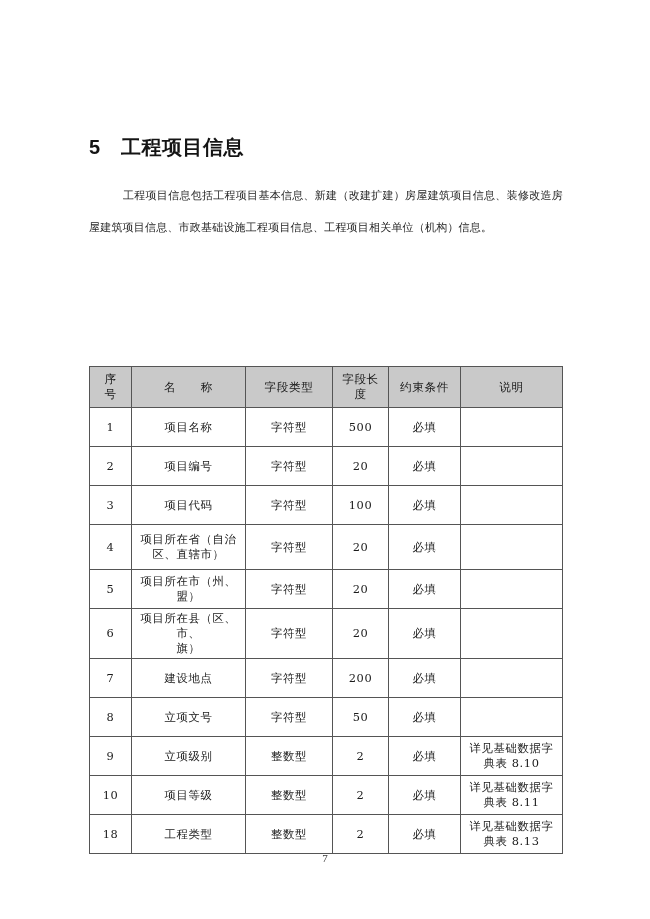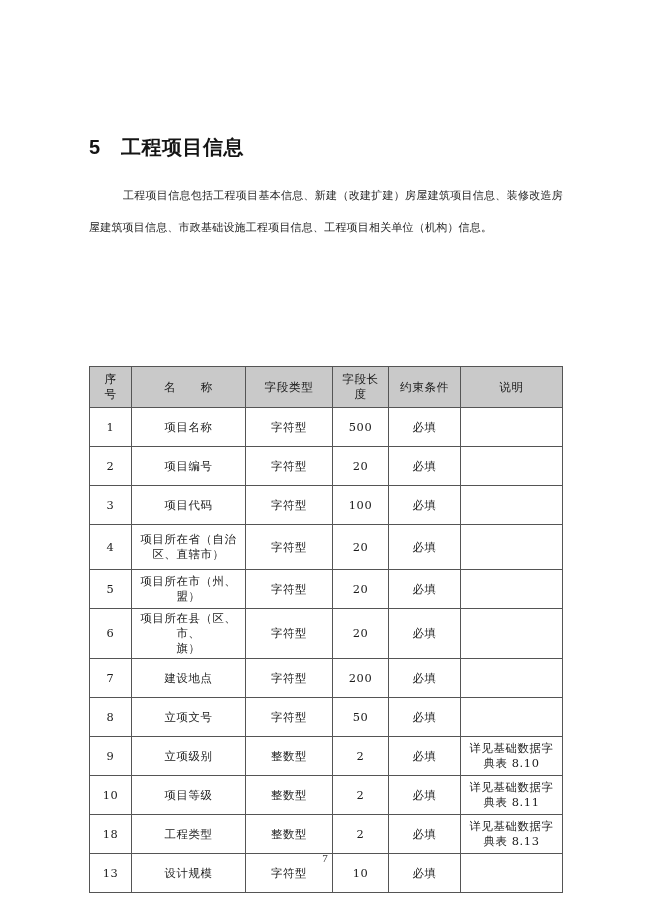--- a/index.html
+++ b/index.html
@@ -240,26 +240,18 @@
       </tr>
       <tr>
         <td>18</td>
         <td class="cell-multiline">工程类型</td>
         <td>整数型</td>
         <td>2</td>
         <td>必填</td>
         <td class="cell-multiline">详见基础数据字
 典表 8.13</td>
       </tr>
-      <tr>
-        <td>13</td>
-        <td class="cell-multiline">设计规模</td>
-        <td>字符型</td>
-        <td>10</td>
-        <td>必填</td>
-        <td class="cell-multiline"></td>
-      </tr>
     </tbody>
   </table>
 
   <div class="page-number">7</div>
 
 </div>
 
 </body></html>

